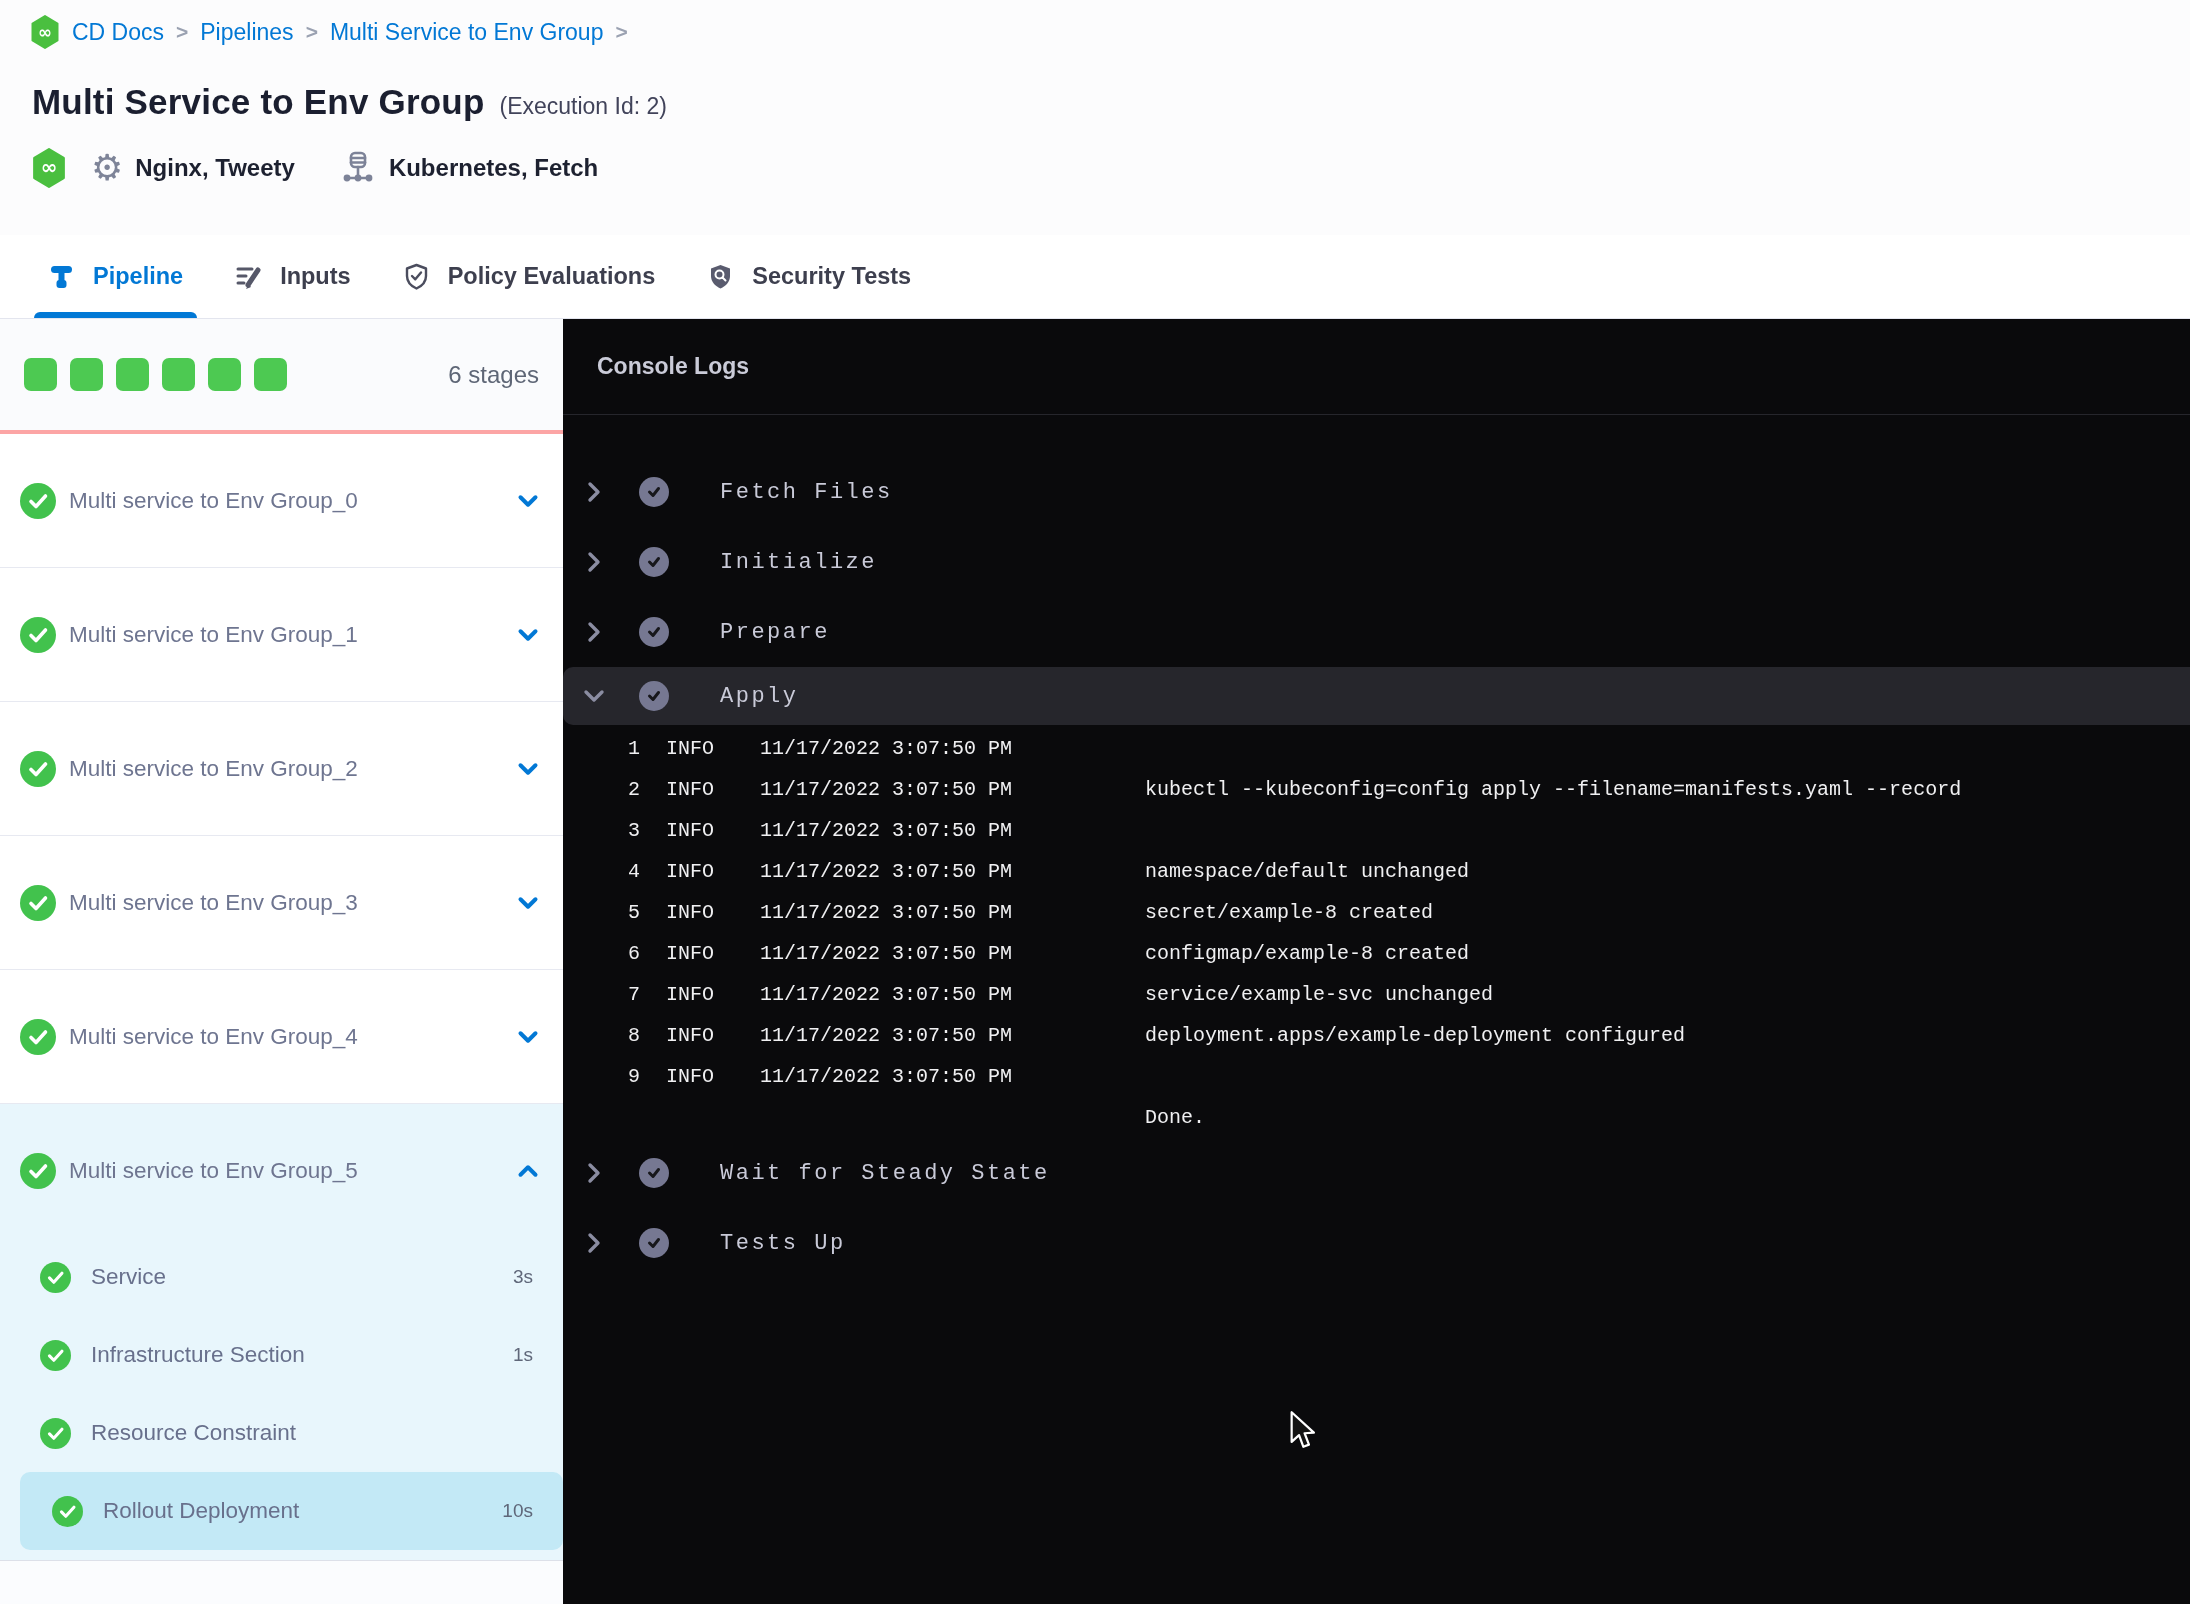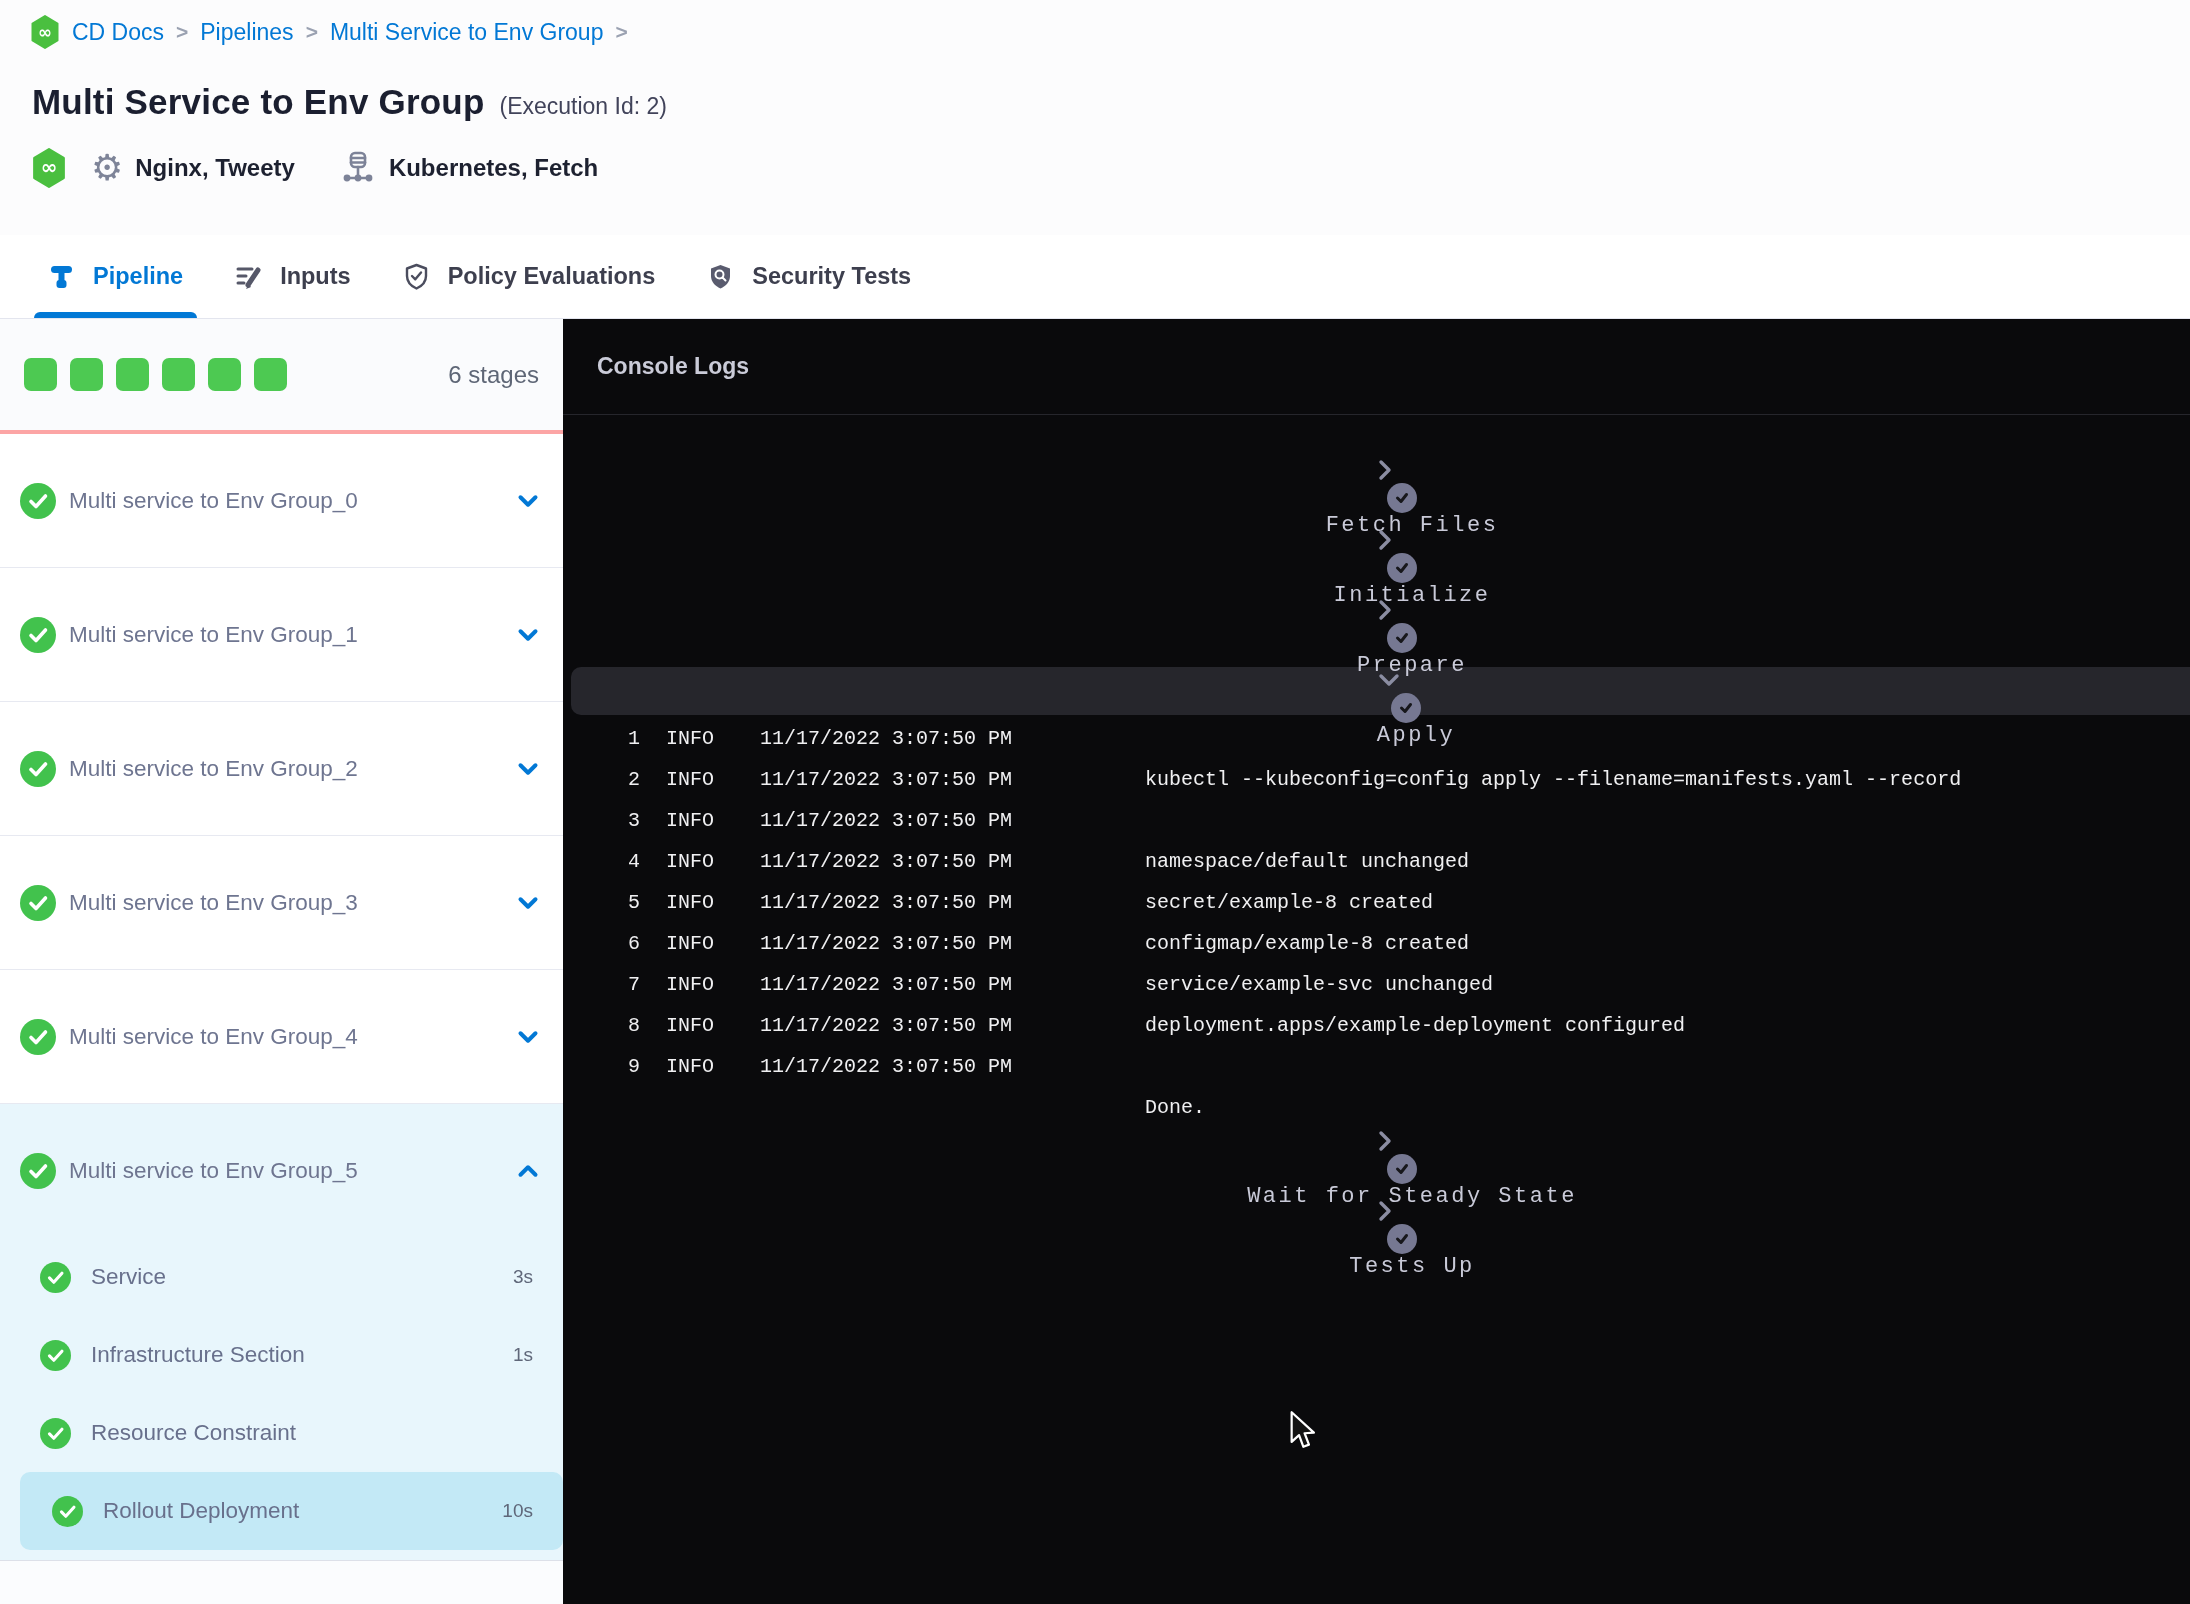--- a/index.html
+++ b/index.html
@@ -47,25 +47,25 @@
   .step-row.selected { background:#c3e9f6; border-radius:10px; margin-left:20px; padding-left:32px; }
   .sidebar-filler { background:#fbfcfe; height:60px; }
 
   
   .console { position:absolute; left:563px; top:319px; right:0; bottom:0; background:#0a0a0c;
              font-family:"Liberation Mono","DejaVu Sans Mono",monospace; }
   .console-header { height:96px; display:flex; align-items:center; padding-left:34px;
                     border-bottom:1px solid #26262c; }
   .console-title { font-family:"Liberation Sans",sans-serif; font-size:23px; font-weight:700; color:#cacbd8; }
   .console-body { padding-top:42px; }
-  .crow { height:70px; display:flex; align-items:center; padding-left:20px; cursor:pointer;flex-direction:column; }
+  .crow { height:70px; display:flex; align-items:center; padding-left:20px; cursor:pointer; }
   .crow .chev { width:26px; display:flex; }
   .crow .badge { margin-left:30px; }
   .crow .clabel { margin-left:51px; font-size:22px; letter-spacing:2.5px; color:#c9cad8; }
-  .apply-band { background:#26262c; border-radius:10px 0 0 10px; margin-left:8px; height:48px;
+  .apply-band { background:#26262c; border-radius:10px 0 0 10px; height:58px;
                 }
   .badge { width:30px; height:30px; border-radius:50%; background:#767892; display:flex;
            align-items:center; justify-content:center; flex:0 0 auto; }
   .log-lines { margin-top:3px; }
   .log-line { height:41px; display:flex; align-items:center; font-size:20px; color:#f0f0f2; }
   .log-line .num { width:77px; text-align:right; }
   .log-line .level { width:56px; margin-left:26px; }
   .log-line .time { width:300px; margin-left:38px; }
   .log-line .msg { margin-left:85px; white-space:pre; }
   .cursor { position:absolute; left:1289px; top:1411px; }

